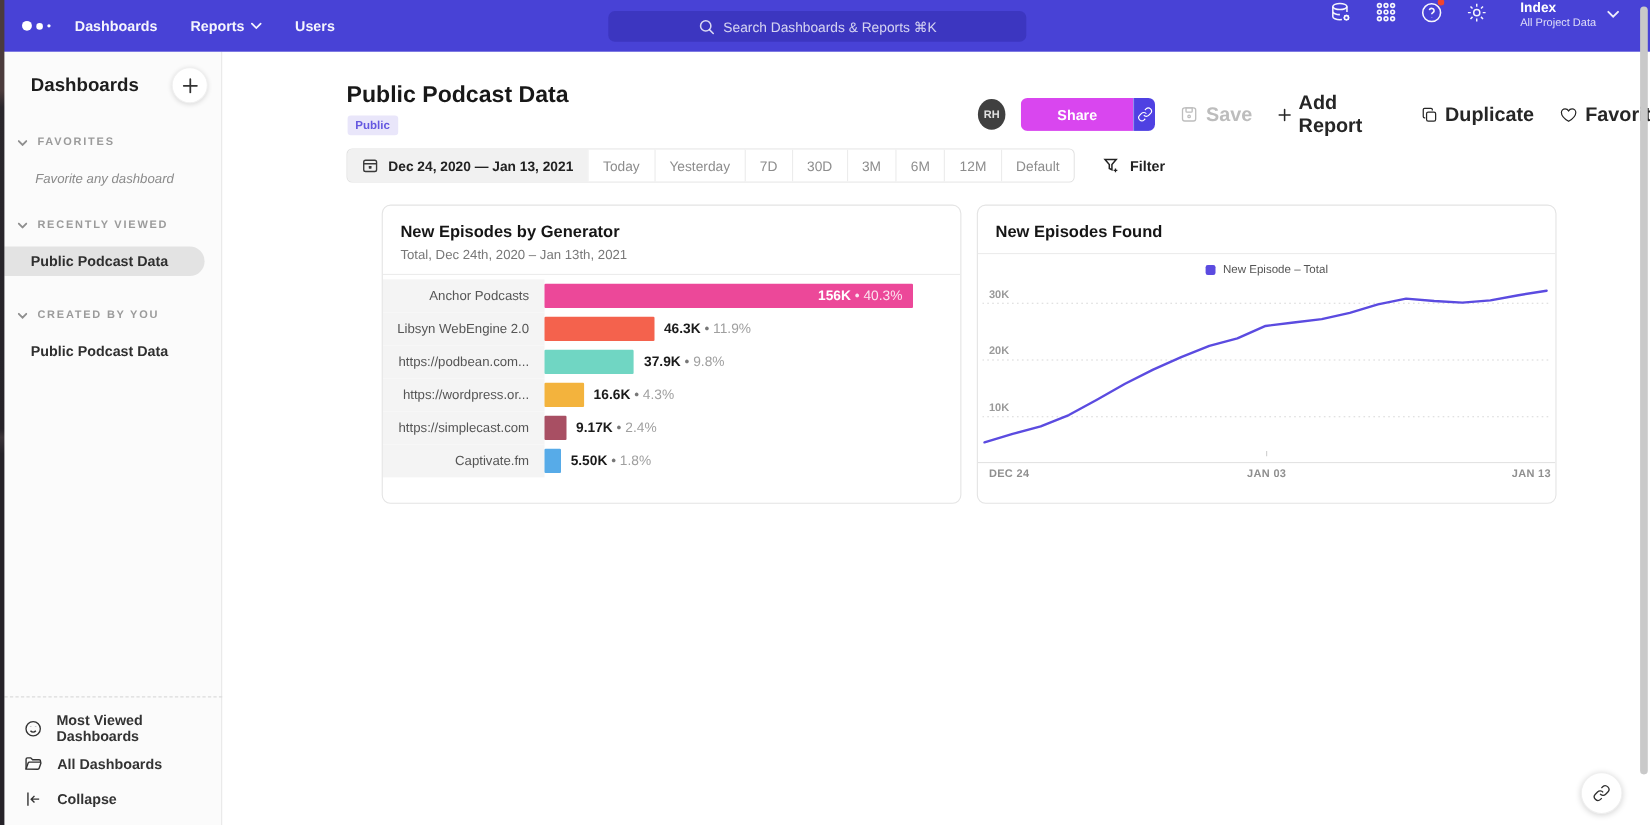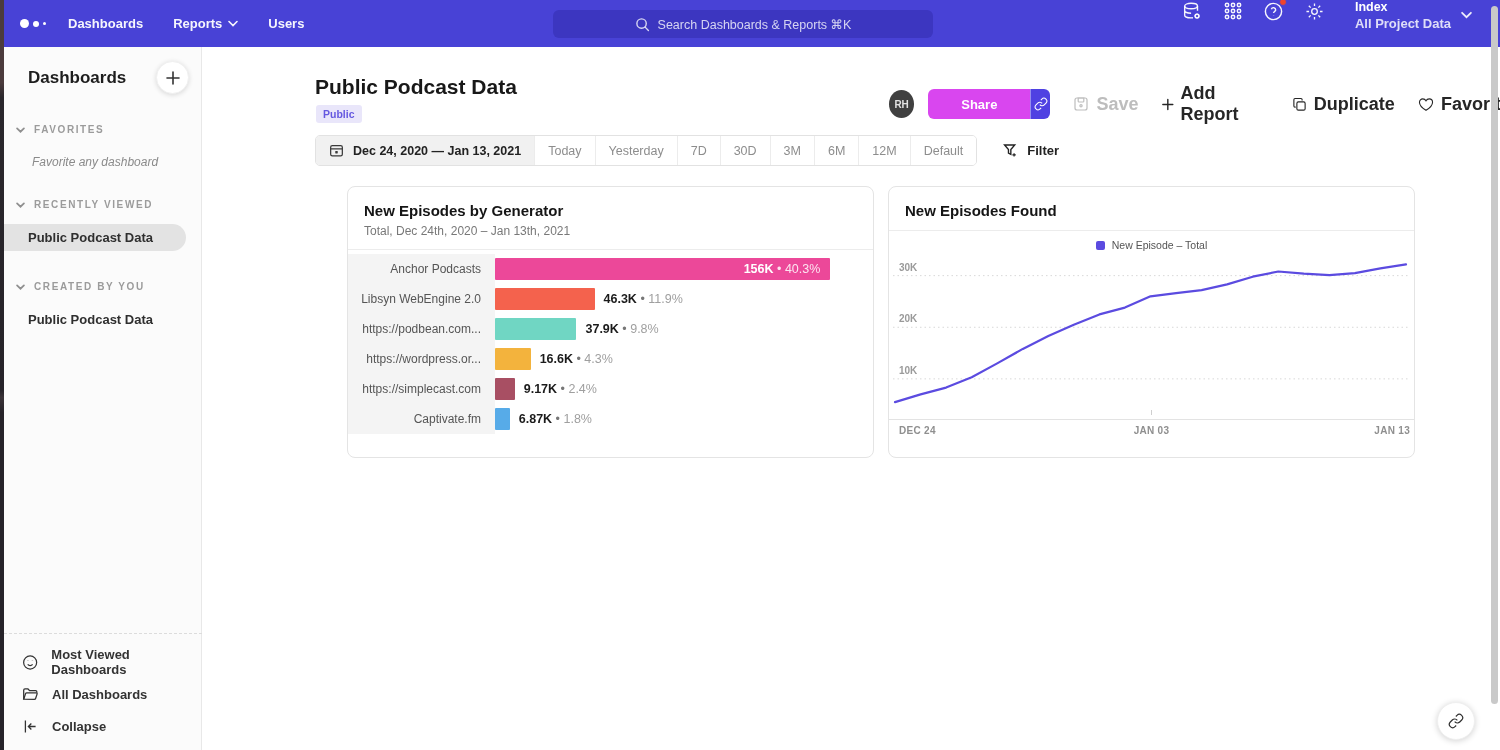--- a/index.html
+++ b/index.html
@@ -15,21 +15,21 @@
   .logo i:nth-child(3){ width:3px; height:3px; }
   .nav-items { display:flex; align-items:center; gap:30px; margin-left:8px; }
   .nav-item { color:rgba(255,255,255,.95); font-size:13px; font-weight:700; display:flex; align-items:center; gap:6px; cursor:pointer; }
   .search-pill { position:absolute; left:553px; top:10px; width:380px; height:28px; background:#3c36c0; border-radius:6px; display:flex; align-items:center; justify-content:center; gap:8px; color:rgba(255,255,255,.78); font-size:12.5px; cursor:text; }
   .nav-right { position:absolute; right:28px; top:0; height:47px; display:flex; align-items:flex-start; gap:19px; }
   .nav-ic { width:22px; height:22px; display:flex; align-items:center; justify-content:center; position:relative; cursor:pointer; }
   .nav-ic svg { stroke:rgba(255,255,255,.95); fill:none; stroke-width:1.5; }
   .nav-badge { position:absolute; top:-2px; right:-2px; width:8px; height:8px; background:#f0442c; border-radius:50%; border:1.5px solid #4842d6; }
   .project { display:flex; align-items:center; gap:10px; margin-left:10px; cursor:pointer; }
   .project-name { color:#fff; font-size:12.5px; font-weight:700; line-height:1.25; }
-  .project-scope { color:rgba(255,255,255,.82); font-size:13px; font-weight:700; }
+  .project-scope { color:rgba(255,255,255,.82); font-size:10px; font-weight:400; }
 
   
   .scroll-thumb { position:absolute; right:2px; top:6px; width:7px; height:698px; border-radius:4px; background:#c9c9c9; z-index:50; }
 
   
   .edge-strip { position:absolute; left:0; top:0; width:4px; height:750px; z-index:40;
     background:linear-gradient(#4b3b3c 0%, #4b3b3c 11%, #2a272c 13%, #262329 52%, #3a3338 53%, #262329 55%, #262329 100%); }
 
   
   .sidebar { position:absolute; left:4px; top:47px; width:198px; height:703px; background:#fbfbfb; border-right:1px solid #e8e8e8; }
@@ -378,21 +378,21 @@
             <div class="bar-label">https://simplecast.com</div>
             <div class="bar-zone">
               <div class="bar" style="background: rgb(168, 79, 99); width: 5.54%;"></div>
               <span class="bar-outlabel"><b>9.17K</b> <span class="sep">•</span> 2.4%</span>
             </div>
           </div>
           <div class="bar-row">
             <div class="bar-label">Captivate.fm</div>
             <div class="bar-zone">
               <div class="bar" style="background: rgb(87, 171, 232); width: 4.15%;"></div>
-              <span class="bar-outlabel"><b>6.87K</b> <span class="sep">•</span> 1.8%</span>
+              <span class="bar-outlabel"><b>5.50K</b> <span class="sep">•</span> 1.8%</span>
             </div>
           </div>
         </div>
     </div>
 
     <div class="card">
       <div class="card-head">
         <div class="card-title">New Episodes Found</div>
       </div>
       <div class="legend-row">

